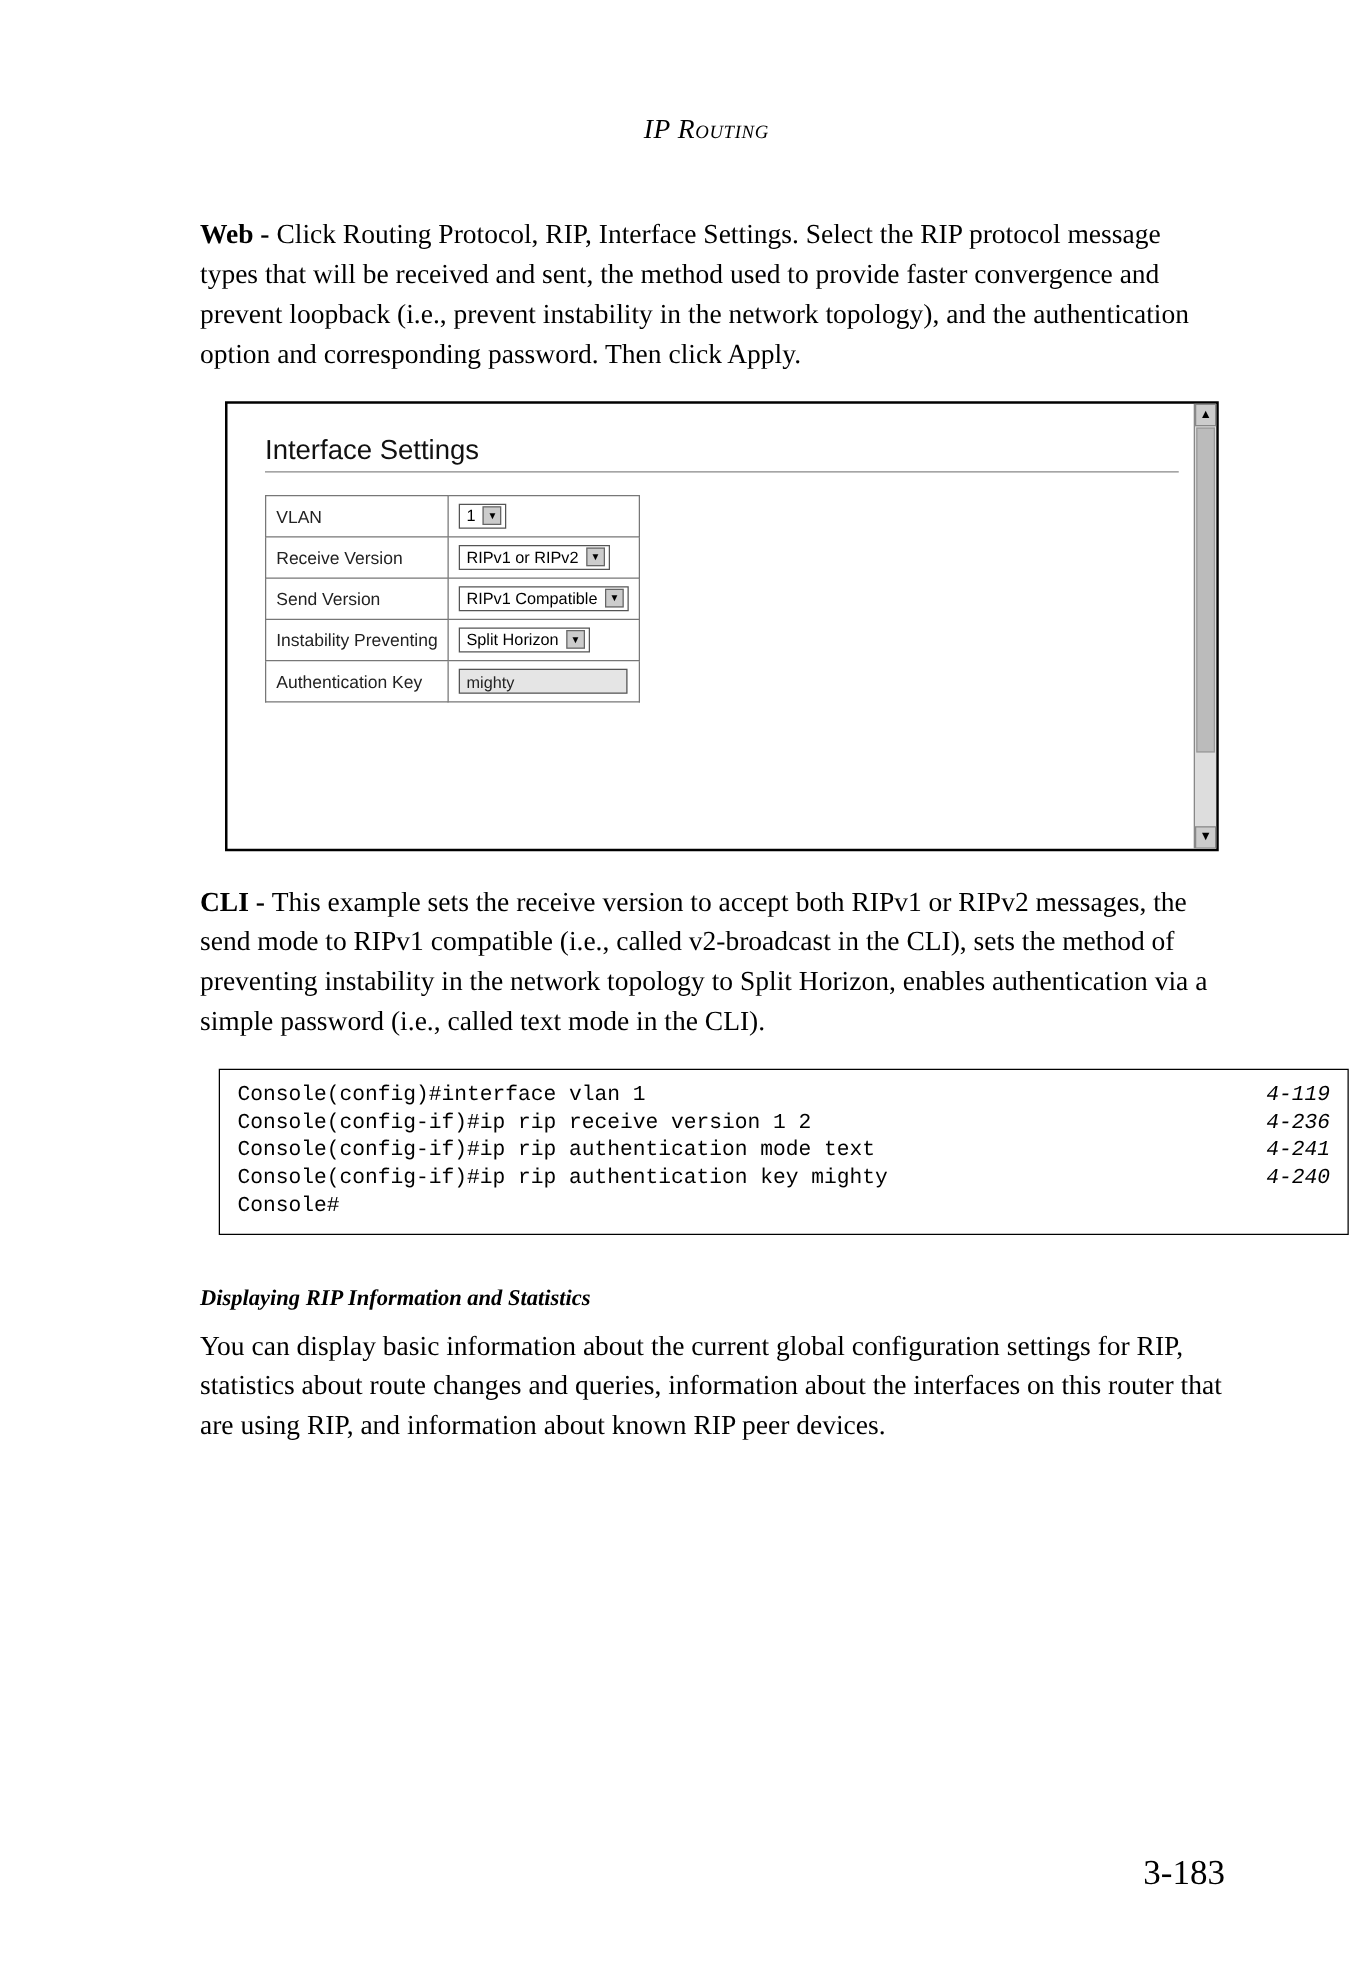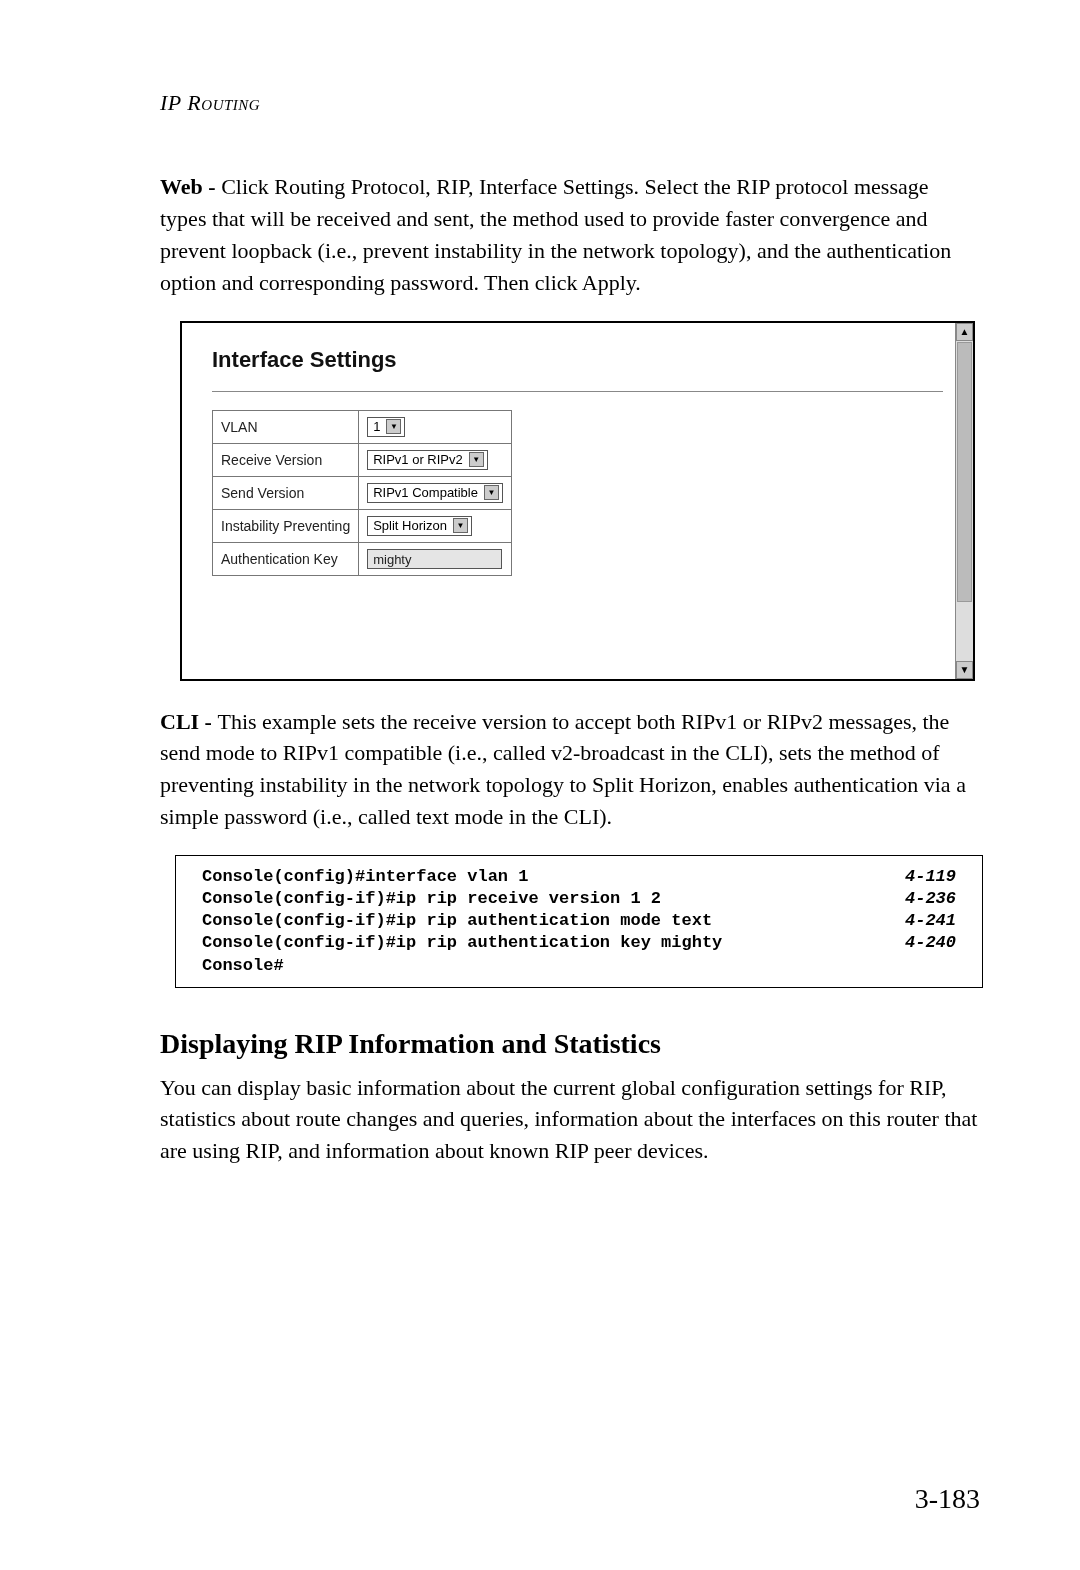--- a/index.html
+++ b/index.html
@@ -6,21 +6,21 @@
     body {
       width: 1080px;
       height: 1570px;
       background: #fff;
       font-family: Georgia, "Times New Roman", serif;
       color: #000;
       position: relative;
       padding: 90px 100px 50px 160px;
     }
     .page-header {
-      text-align: left;
+      text-align: center;
       font-style: italic;
       font-size: 22px;
       font-variant: small-caps;
       letter-spacing: 0.5px;
       margin-bottom: 55px;
       padding-right: 10px;
     }
     .body-text {
       font-size: 22px;
       line-height: 1.45;
@@ -56,24 +56,24 @@
       font-size: 10px; color: #000;
     }
     .panel-scroll .arrow-up { top: 0; }
     .panel-scroll .arrow-down { bottom: 0; }
     .panel-thumb {
       position: absolute; left:1px; right:1px; top: 19px; height: 260px;
       background: #bbb; border: 1px solid #999;
     }
     .panel-inner { padding: 24px 30px 10px 30px; }
     .panel-title {
-      font-weight: bold;
+      font-weight: normal;
       font-size: 22px;
       color: #111;
-      margin-bottom: 18px;
+      margin-bottom: 4px;
     }
     .panel-hr { border: none; border-top: 1px solid #888; margin: 0 0 18px 0; }
     .form-table { border-collapse: collapse; }
     .form-table td {
       border: 1px solid #777;
       padding: 6px 8px;
       font-size: 14px;
       color: #222;
       white-space: nowrap;
     }
@@ -98,33 +98,33 @@
       font-size:8px;
     }
     .txt {
       border: 1px solid #555; background:#e5e5e5;
       height: 20px; padding: 0 5px; font-size: 13px;
       min-width: 135px; display:inline-block; line-height:20px;
     }
     .cli-box {
       border: 1px solid #000;
       margin: 15px 0 40px 15px;
-      padding: 10px 26px;
+      padding: 10px 14px;
       font-family: "Courier New", Courier, monospace;
       font-size: 17px;
       line-height: 1.3;
-      width: 808px;
-      font-weight: bold;
+      width: 904px;
     }
     .cli-row { display: flex; justify-content: space-between; }
     .cli-ref { font-style: italic; padding-left: 20px; white-space: nowrap; }
     .subhead {
       font-weight: bold;
-      font-size: 28px;
+      font-size: 18px;
       margin: 10px 0 12px 0;
+      font-style: italic;
     }
     .page-number {
       position: absolute;
       bottom: 55px;
       right: 100px;
       font-size: 28px;
     }
   </style>
 </head>
 <body>

